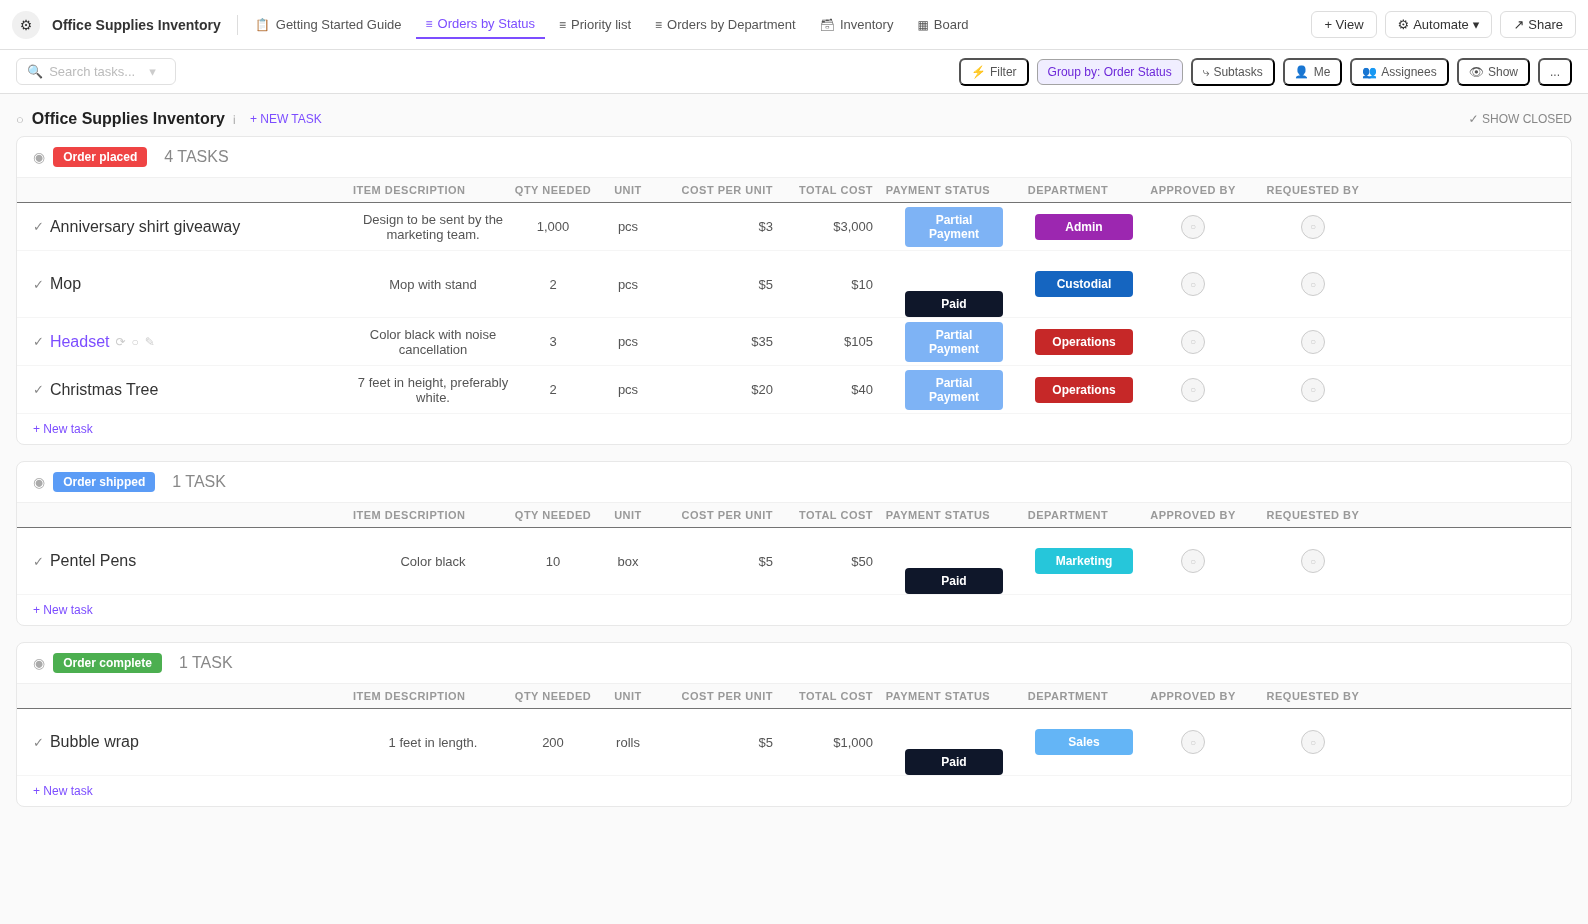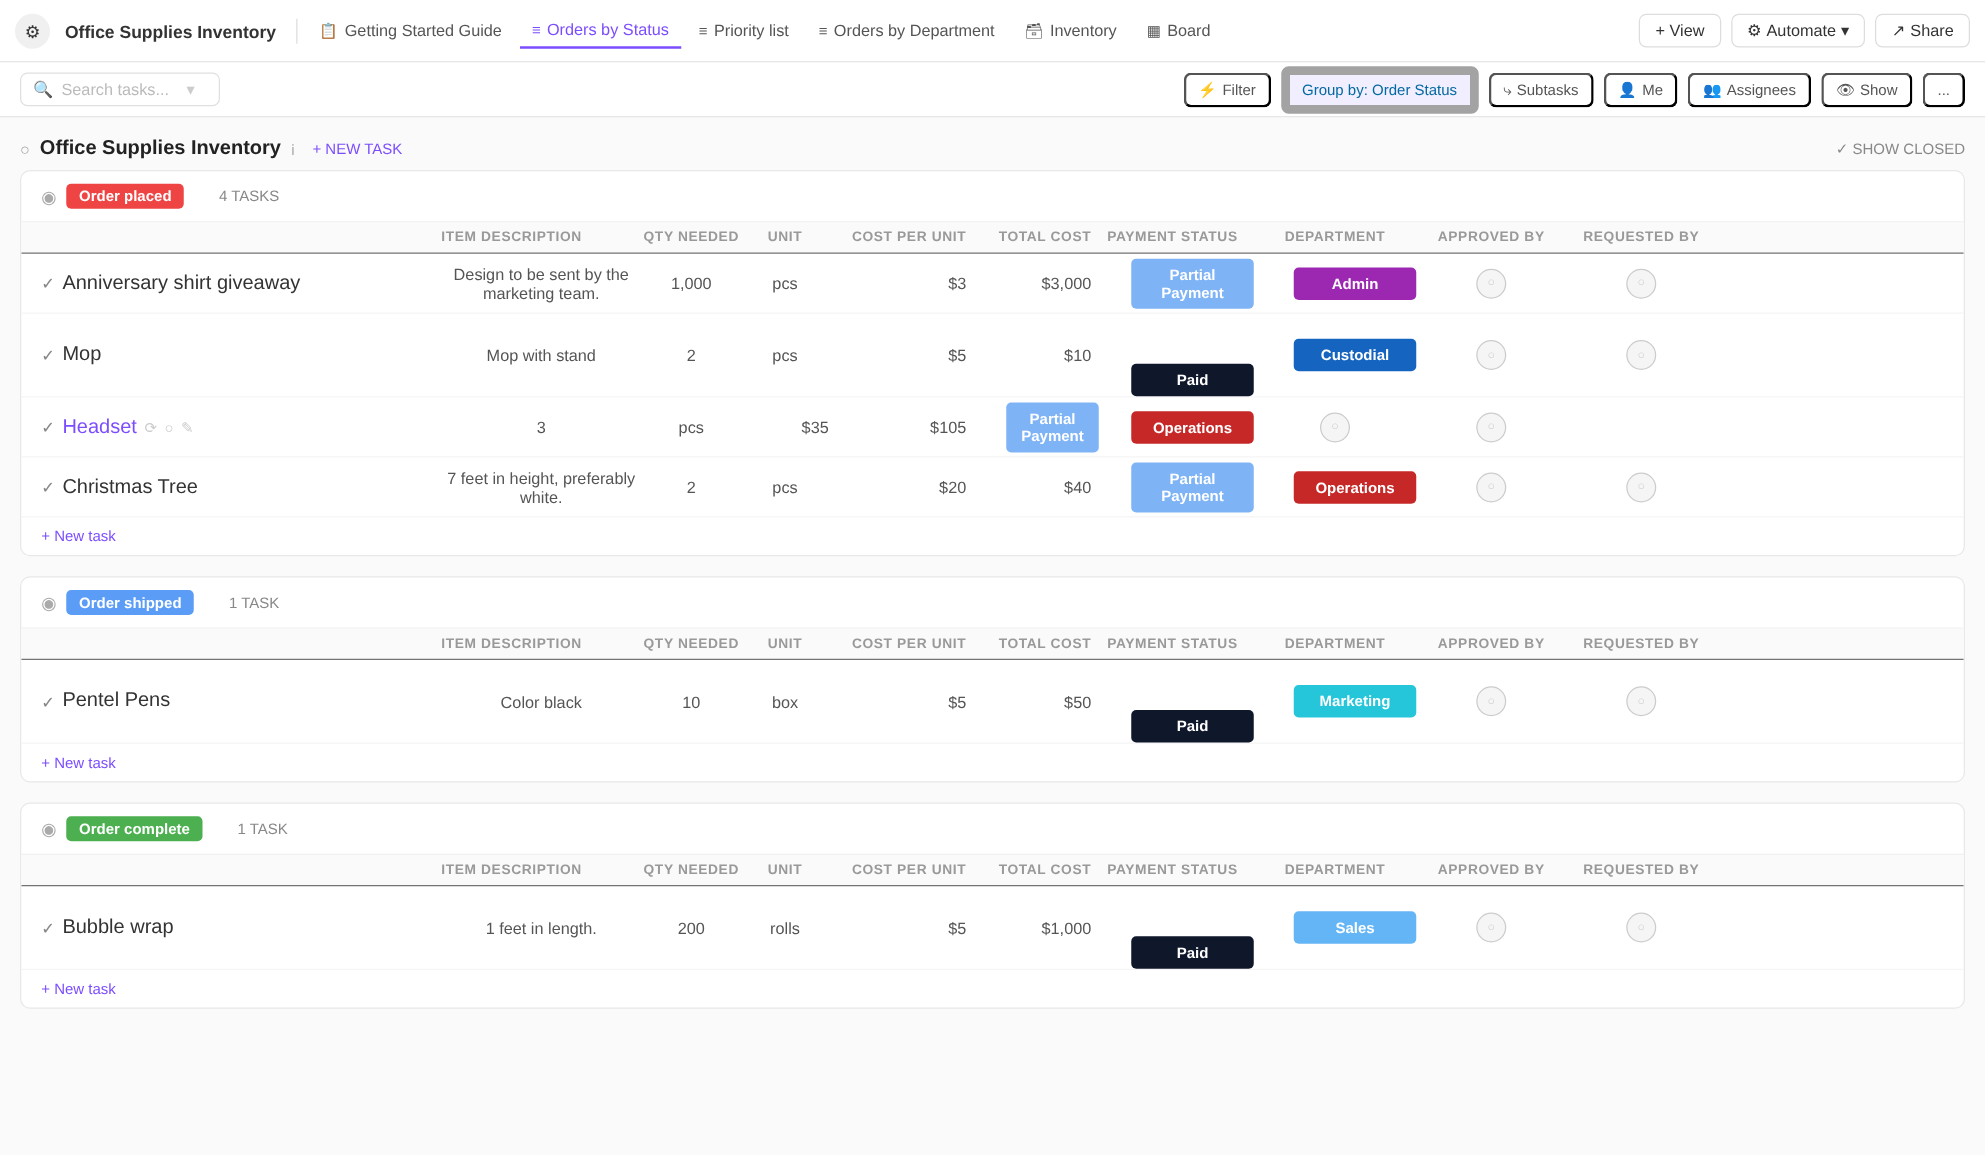--- a/index.html
+++ b/index.html
@@ -44,21 +44,21 @@
     }
     .search-box {
       display: flex; align-items: center; gap: 6px; padding: 5px 10px;
       border: 1px solid #e0e0e0; border-radius: 6px; color: #999; font-size: 13px; min-width: 160px;
     }
     .toolbar-right { margin-left: auto; display: flex; align-items: center; gap: 8px; }
     .toolbar-btn {
       display: flex; align-items: center; gap: 4px; padding: 5px 10px;
       border-radius: 6px; cursor: pointer; font-size: 12px; color: #555; background: #fff;
     }
-    .toolbar-btn.active { background: #f0eeff; color: #0369a1; border: 7px solid #a3a3a3; }
+    .toolbar-btn.active { background: #f0eeff; color: #6d28d9; border: 1px solid #a3a3a3; }
 
     
     .main { padding: 16px; background: #fafafa; min-height: calc(924px - 94px); }
 
     
     .section-header {
       display: flex; align-items: center; gap: 8px; margin-bottom: 8px;
     }
     .section-title { font-size: 16px; font-weight: 700; color: #222; }
     .info-icon { color: #aaa; font-size: 12px; cursor: pointer; }
@@ -72,21 +72,21 @@
       display: flex; align-items: center; gap: 8px; padding: 10px 16px;
       border-bottom: 1px solid #f0f0f0;
     }
     .group-toggle { color: #aaa; cursor: pointer; font-size: 14px; }
     .status-badge {
       padding: 3px 10px; border-radius: 4px; font-size: 12px; font-weight: 600; color: #fff;
     }
     .badge-placed { background: #ef4444; }
     .badge-shipped { background: #5b9cf6; }
     .badge-complete { background: #4caf50; }
-    .task-count { color: #888; font-size: 12px; margin-left: 20px; }
+    .task-count { color: #888; font-size: 16px; margin-left: 9px; }
 
     .col-headers {
       display: grid;
       grid-template-columns: 320px 160px 80px 70px 110px 100px 130px 130px 120px 120px;
       padding: 6px 16px; background: #fafafa; border-bottom: 1px solid #737373;
     }
     .col-header { font-size: 11px; font-weight: 600; color: #999; text-transform: uppercase; letter-spacing: 0.5px; }
     .col-header.right { text-align: right; }
     .col-header.center { text-align: center; }
 
@@ -306,20 +306,21 @@
         <div class="task-row">
       <div class="task-name-cell">
         <span class="check-icon">✓</span>
         <span class="task-name link">Headset</span>
 
       <span class="task-action-icon">⟳</span>
       <span class="task-action-icon">○</span>
       <span class="task-action-icon">✎</span>
 
       </div>
+      <div class="cell">Color black with noise cancellation</div>
       <div class="cell center">3</div>
       <div class="cell center">pcs</div>
       <div class="cell right">$35</div>
       <div class="cell right">$105</div>
       <div class="status-cell">
         <span class="payment-badge payment-partial">Partial Payment</span>
       </div>
       <div class="status-cell">
         <span class="dept-badge dept-operations">Operations</span>
       </div>

